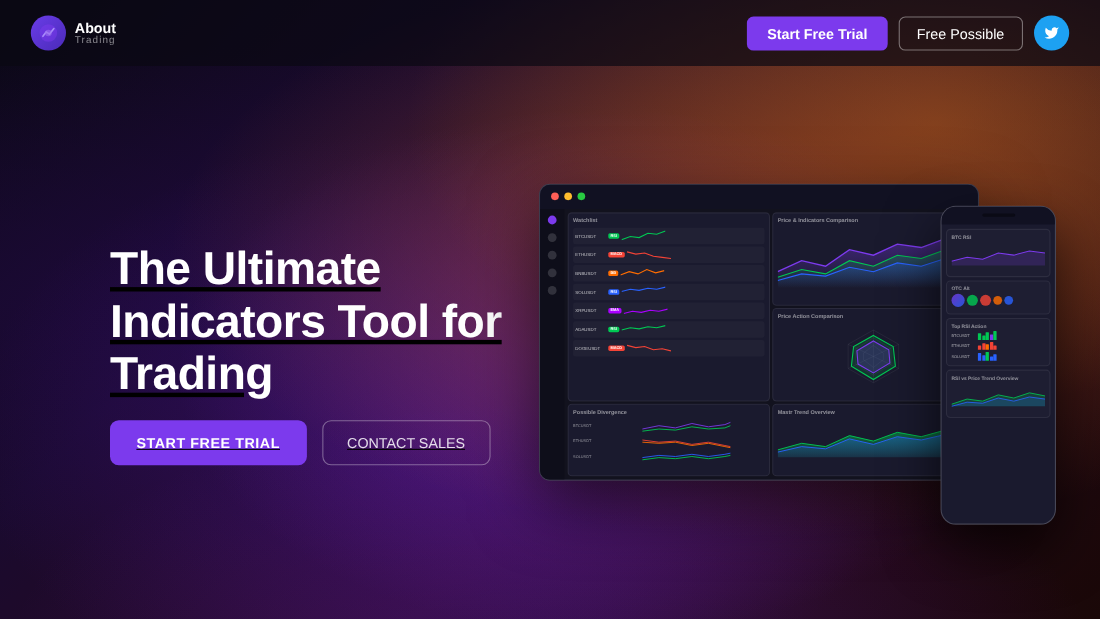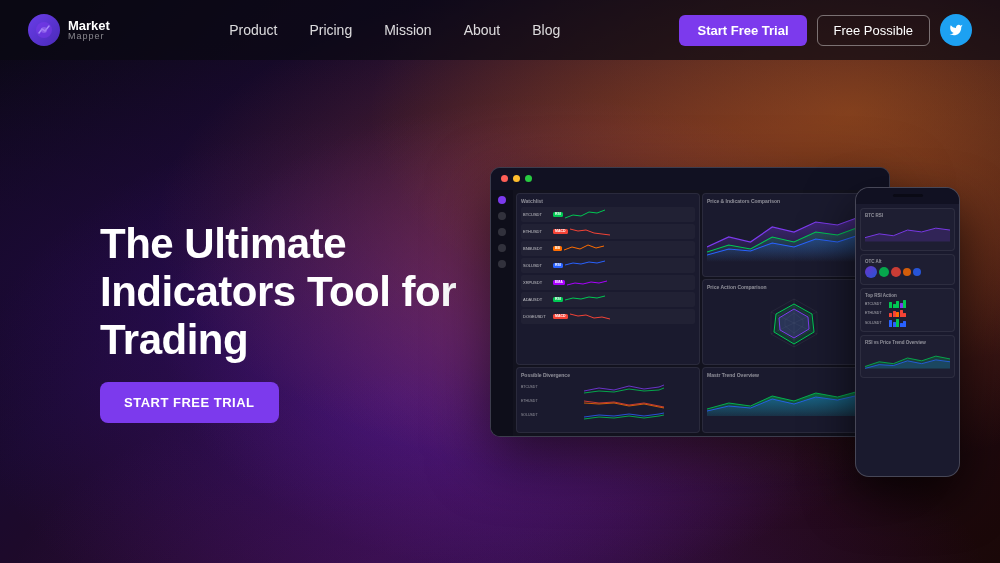--- a/index.html
+++ b/index.html
@@ -140,20 +140,21 @@
       z-index: 5;
       display: flex;
       align-items: center;
       padding: 40px 60px 20px 100px;
       height: calc(563px - 60px);
     }
 
     .hero-content {
       flex: 0 0 380px;
       padding-right: 20px;
+      text-decoration: underline;
     }
 
     .hero-title {
       font-size: 42px;
       font-weight: 800;
       color: #fff;
       line-height: 1.15;
       margin-bottom: 18px;
       letter-spacing: -0.5px;
     }
@@ -435,49 +436,43 @@
 <nav>
   <a class="nav-logo" href="#">
     <div class="logo-icon">
       <svg viewBox="0 0 20 20" fill="none">
         <circle cx="10" cy="10" r="8" fill="#7c3aed" opacity="0.5"></circle>
         <path d="M5 13 L8 9 L11 11 L15 6" stroke="#a78bfa" stroke-width="1.5" stroke-linecap="round" fill="none"></path>
         <circle cx="10" cy="10" r="3" fill="#9d71f0" opacity="0.6"></circle>
       </svg>
     </div>
     <div class="logo-text">
-      <span class="logo-name">Market</span>
-      <span class="logo-sub">Mapper</span>
+      <span class="logo-name">About</span>
+      <span class="logo-sub">Trading</span>
     </div>
   </a>
 
-  <ul class="nav-links">
-    <li><a href="#">Product</a></li>
-    <li><a href="#">Pricing</a></li>
-    <li><a href="#">Mission</a></li>
-    <li><a href="#">About</a></li>
-    <li><a href="#">Blog</a></li>
-  </ul>
 
   <div class="nav-actions">
     <button class="btn-trial">Start Free Trial</button>
     <button class="btn-dashboard">Free Possible</button>
     <div class="twitter-btn">
       <svg width="14" height="14" viewBox="0 0 24 24" fill="white">
         <path d="M23 3a10.9 10.9 0 0 1-3.14 1.53 4.48 4.48 0 0 0-7.86 3v1A10.66 10.66 0 0 1 3 4s-4 9 5 13a11.64 11.64 0 0 1-7 2c9 5 20 0 20-11.5a4.5 4.5 0 0 0-.08-.83A7.72 7.72 0 0 0 23 3z"></path>
       </svg>
     </div>
   </div>
 </nav>
 
 <section class="hero">
   <div class="hero-content">
     <h1 class="hero-title">The Ultimate Indicators Tool for Trading</h1>
     <div class="hero-buttons">
       <button class="btn-start">START FREE TRIAL</button>
+      <button class="btn-contact">CONTACT SALES</button>
     </div>
   </div>
 
   <div class="hero-visual">
     <div class="dashboard-container">
 
       <div class="laptop-screen">
         <div class="screen-titlebar">
           <div class="dot dot-red"></div>
           <div class="dot dot-yellow"></div>

